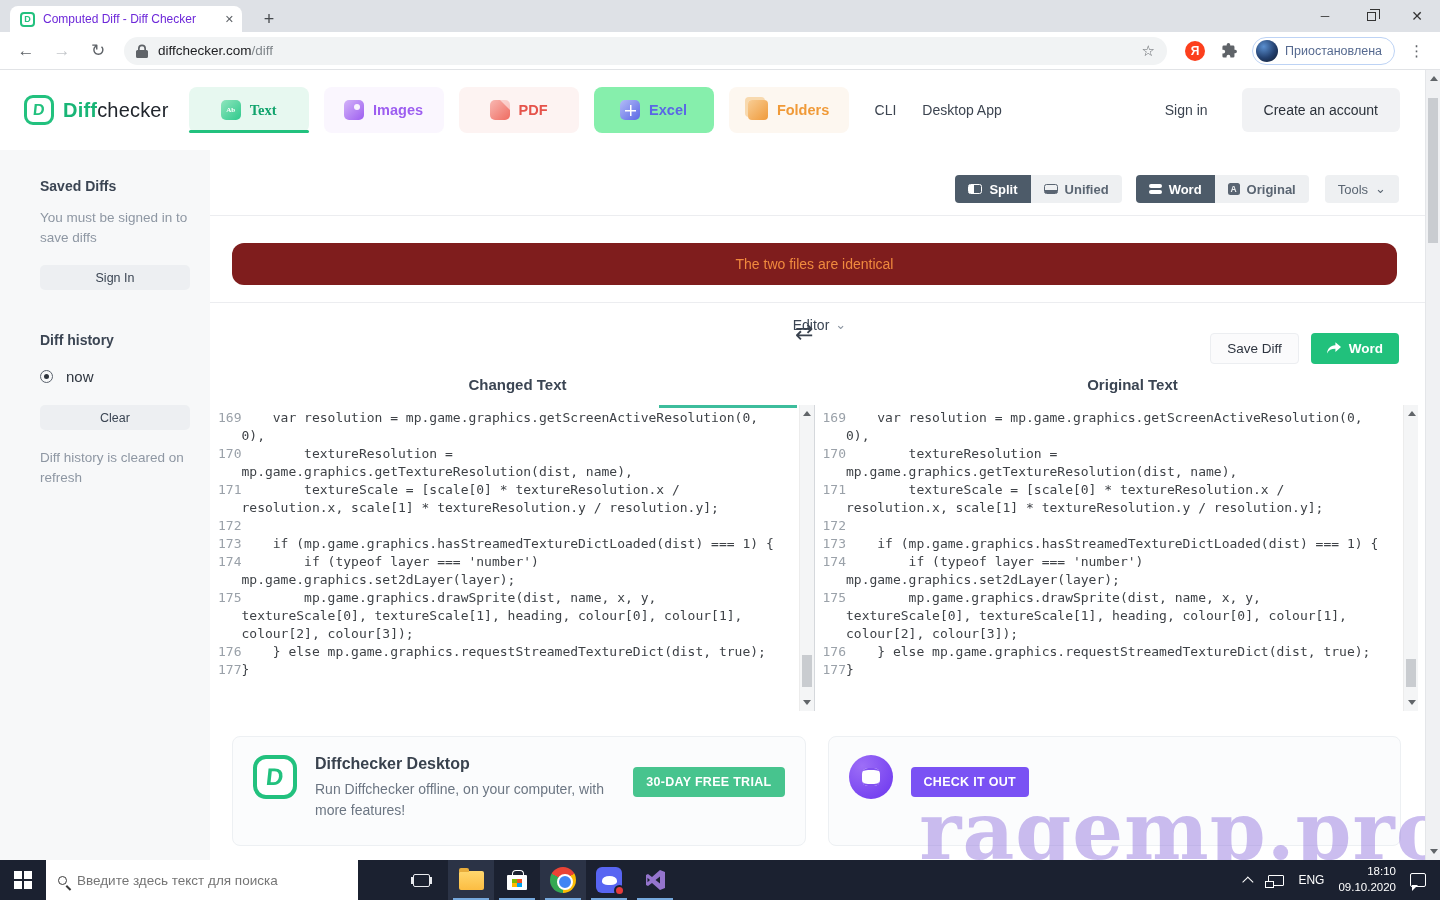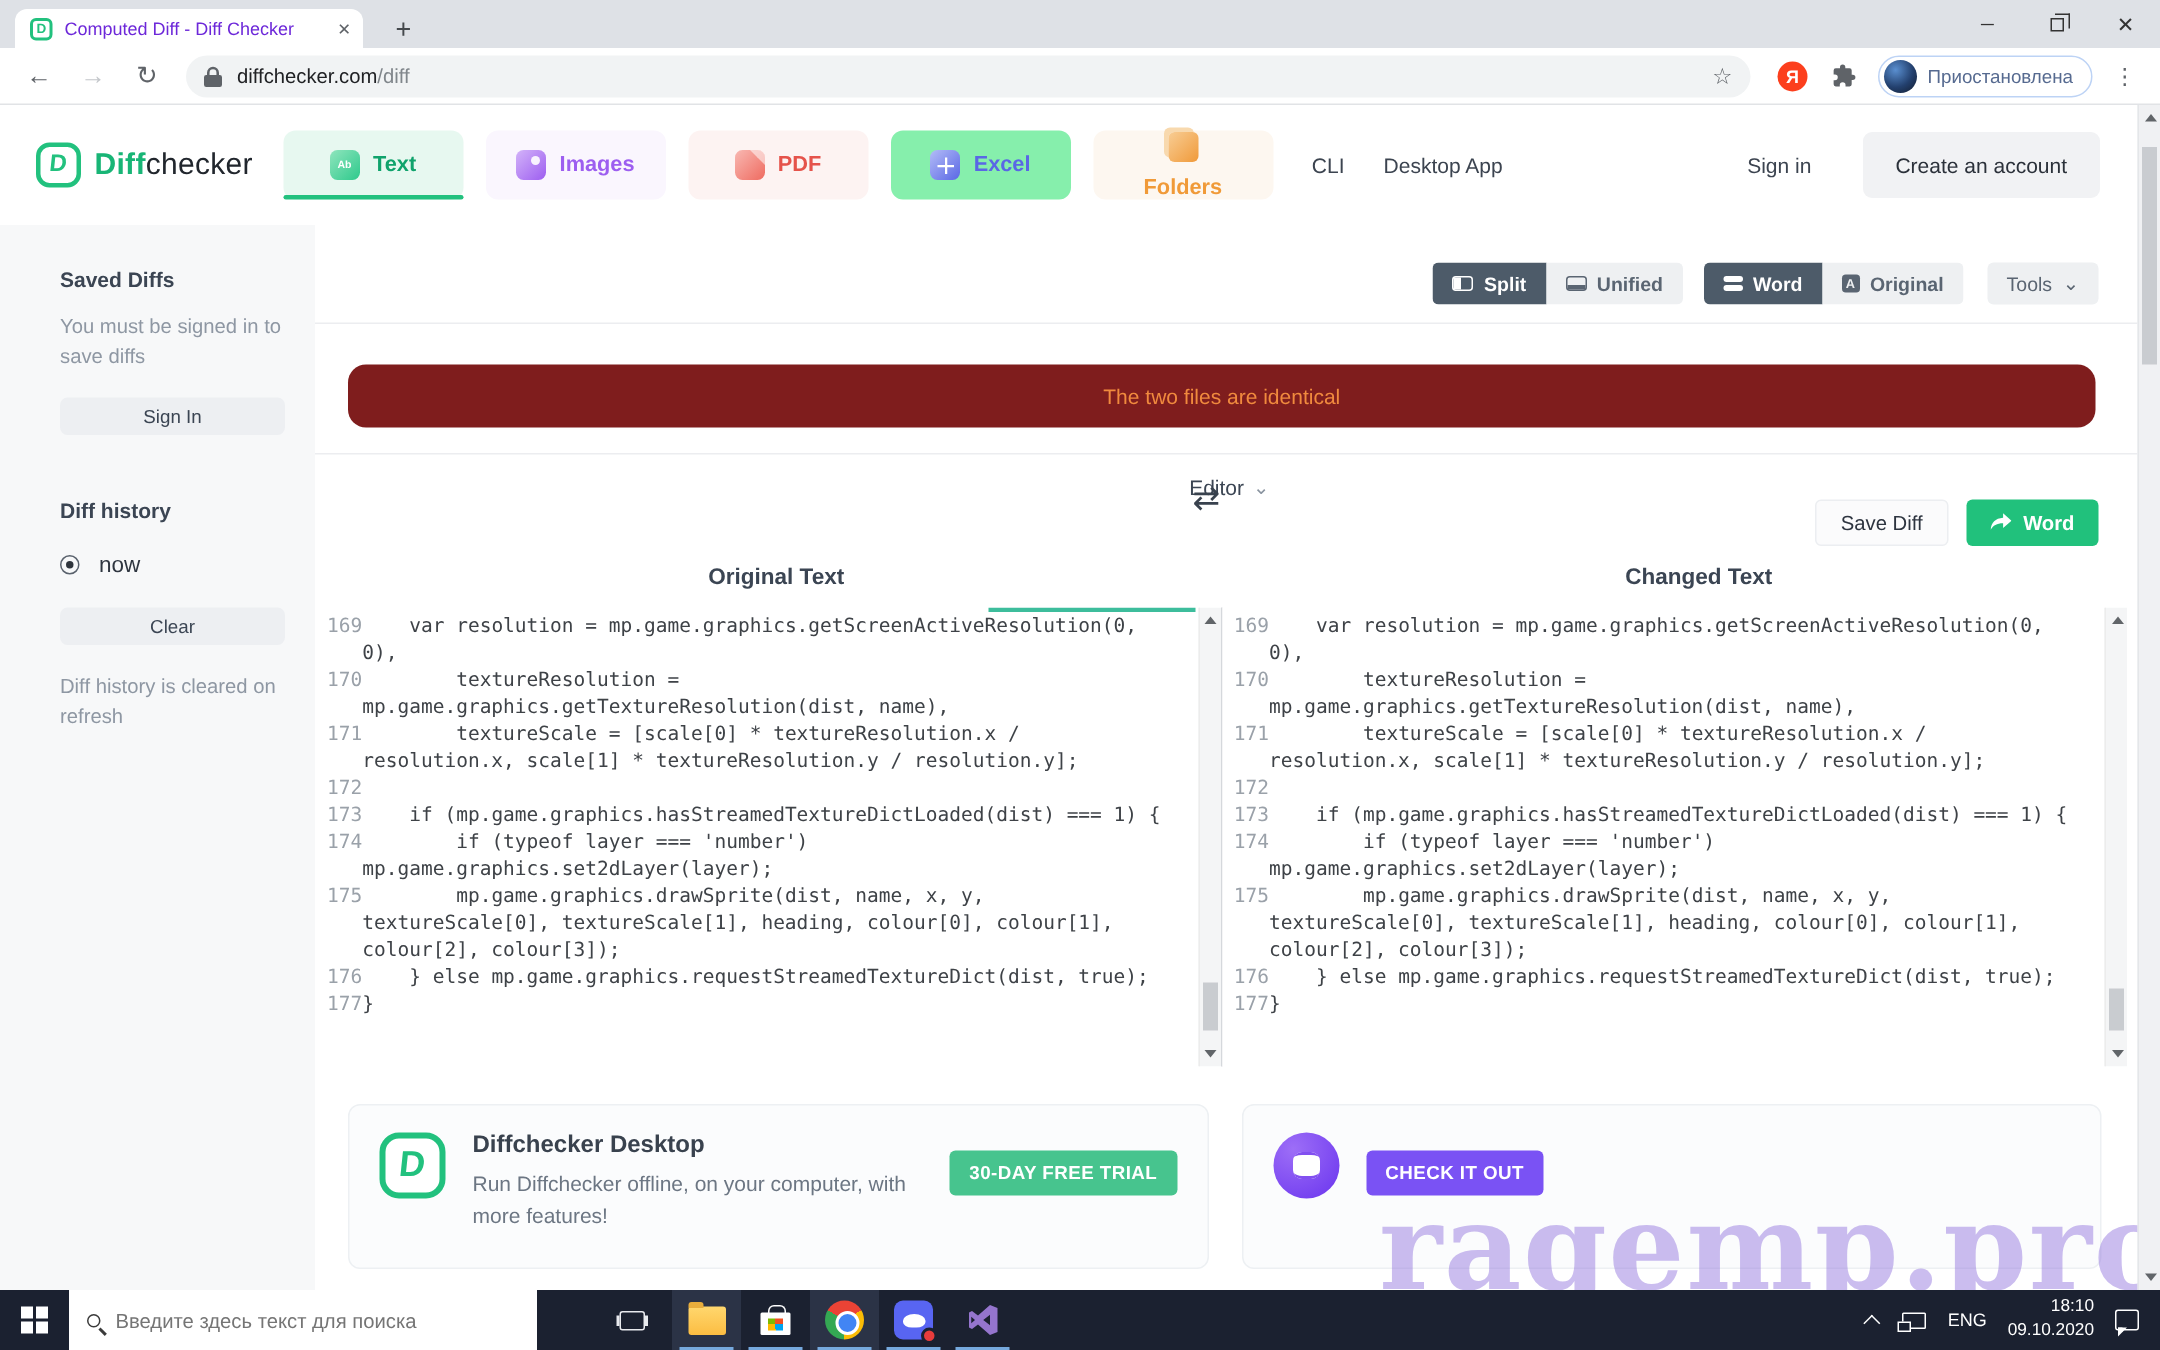--- a/index.html
+++ b/index.html
@@ -208,37 +208,37 @@
 </div>
 
 <div class="page">
 
   <div class="site-header">
     <div class="dc-logo">
         <span>D</span>
       </div>
     <div class="wordmark"><b>Diff</b><span>checker</span></div>
     <div class="hnav">
-      <div class="hnav-btn active" style="background: rgb(231, 248, 240);">
+      <div class="hnav-btn active" style="background: rgb(231, 248, 240); font-family: Liberation Serif, serif;">
         <span class="hnav-ic ic-text">Ab</span>
         <span class="nav-label" style="color: rgb(16, 163, 108);">Text</span>
       </div>
       <div class="hnav-btn" style="background: rgb(250, 246, 254);">
         <span class="hnav-ic ic-images"></span>
         <span class="nav-label" style="color: rgb(157, 94, 240);">Images</span>
       </div>
       <div class="hnav-btn" style="background: rgb(253, 243, 242);">
         <span class="hnav-ic ic-pdf"></span>
         <span class="nav-label" style="color: rgb(229, 83, 75);">PDF</span>
       </div>
       <div class="hnav-btn" style="background: #86efac;">
         <span class="hnav-ic ic-excel"></span>
         <span class="nav-label" style="color: rgb(90, 103, 229);">Excel</span>
       </div>
-      <div class="hnav-btn" style="background: rgb(253, 247, 240); flex-direction: column;">
+      <div class="hnav-btn" style="background: rgb(253, 247, 240);">
         <span class="hnav-ic ic-folders"></span>
         <span class="nav-label" style="color: rgb(240, 154, 56);">Folders</span>
       </div>
     </div>
     <span class="plain-link">CLI</span>
     <span class="plain-link">Desktop App</span>
     <div class="header-right">
       <span class="signin-link">Sign in</span>
       <div class="create-btn">Create an account</div>
     </div>
@@ -308,22 +308,22 @@
           <div class="share-btn">
             <svg width="14" height="13" viewBox="0 0 20 18">
                 <path fill="#fff" d="M12 0l8 7-8 7v-4.5C6 9.5 2.5 11.5 0 16 .8 9 4.5 4.8 12 4.3V0z"></path>
               </svg>
             <span>Word</span>
           </div>
         </div>
       </div>
 
       <div class="pane-titles">
+        <div>Changed Text</div>
         <div>Original Text</div>
-        <div>Changed Text</div>
       </div>
 
       <div class="panes">
         <div class="pane left">
           <div class="green-cap"></div>
           <div>
               <div class="code-row">
                 <span class="ln">169</span>
                 <span class="code">    var resolution = mp.game.graphics.getScreenActiveResolution(0, 0),</span>
               </div>

